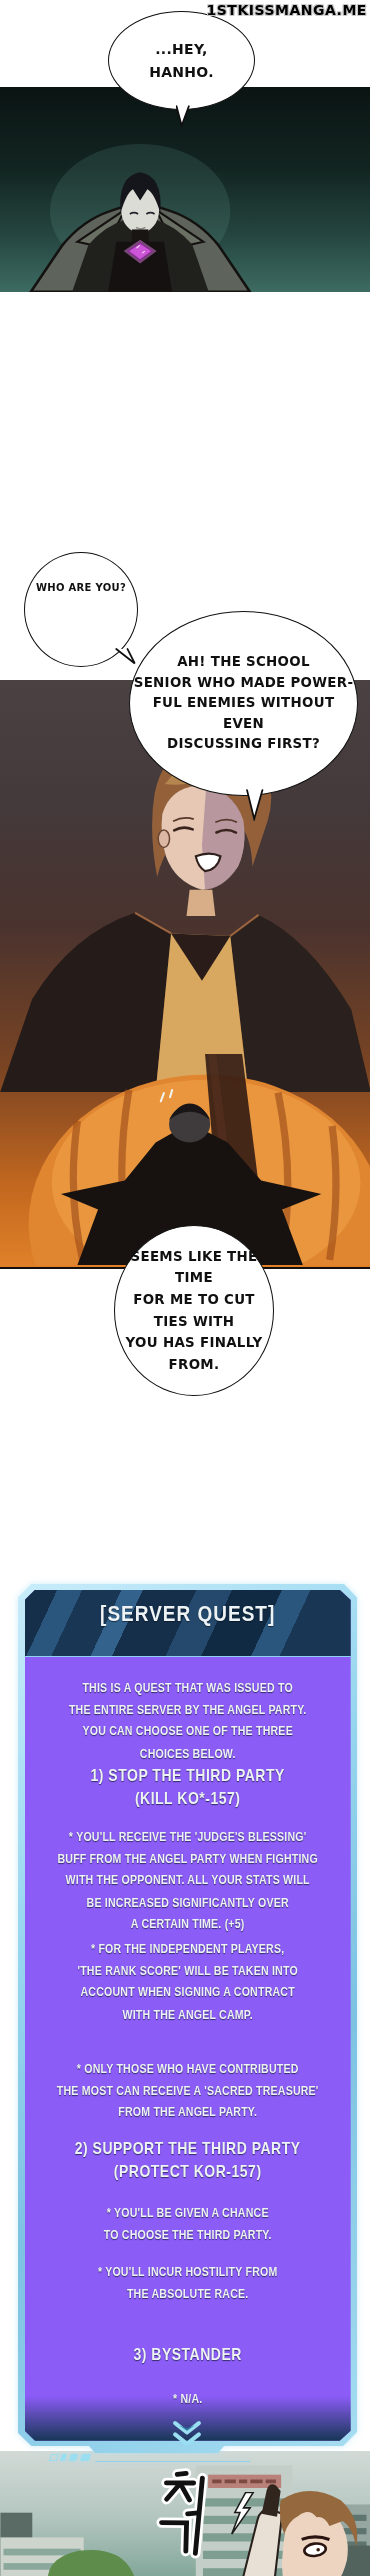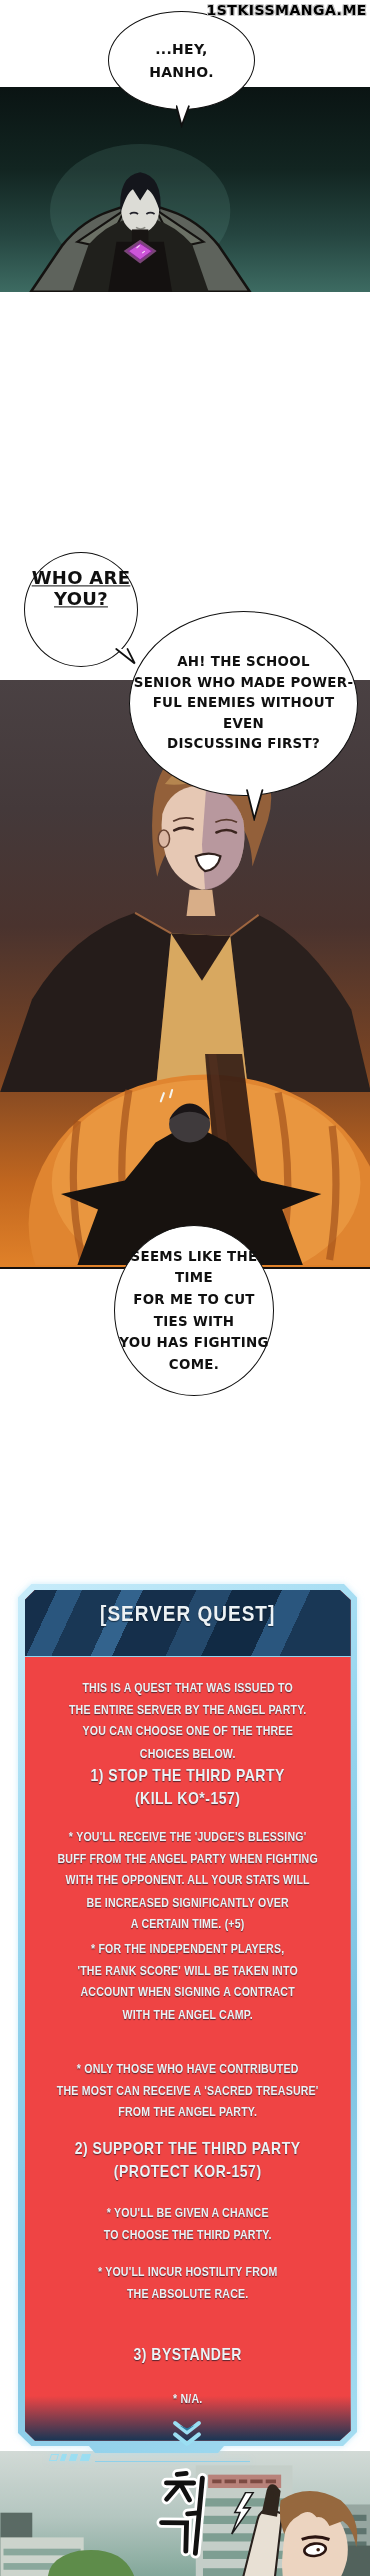--- a/index.html
+++ b/index.html
@@ -26,21 +26,21 @@
                     0 -1px 0 #c9c9c9,0 1px 0 #c9c9c9,-1px 0 0 #c9c9c9,1px 0 0 #c9c9c9;}
   
   .quest{position:absolute;left:18px;top:1584px;width:339px;height:876px;z-index:20;
         filter:drop-shadow(0 0 3.1px rgba(160,220,245,.55));}
   .quest-frame{position:absolute;inset:0;
         background:linear-gradient(145deg,#c8ecfa 0%,#9ad8f0 30%,#7cc2e2 60%,#a6def2 100%);
         clip-path:polygon(13.4px 0,326px 0,339px 13.4px,339px 848px,325px 862px,
                           206px 862px,200px 869px,77px 869px,71px 862px,
                           13.4px 862px,0 849px,0 13.4px);}
   .quest-inner{position:absolute;left:6.7px;top:5.7px;width:326px;height:851px;
-        background:#ef4444;
+        background:#8b5cf6;
         clip-path:polygon(10.3px 0,315px 0,326px 10.3px,326px 841px,315px 851px,10.3px 851px,0 841px,0 10.3px);}
   .facets-top{position:absolute;left:0;top:0;right:0;height:66px;border-bottom:1px solid #8fd4ee;
         background:linear-gradient(115deg,#152f4b 0 9%,#2a567e 9% 16%,#193755 16% 27%,#33638d 27% 33%,
                    #152f4b 33% 48%,#24496c 48% 58%,#112a44 58% 72%,#2a567e 72% 80%,#193755 80% 100%);}
   .facets-bottom{position:absolute;left:0;bottom:0;right:0;height:45px;
         background:
           conic-gradient(from 205deg at 12% 100%,rgba(150,218,243,.95) 0 16deg,rgba(0,0,0,0) 16deg),
           conic-gradient(from 215deg at 30% 100%,rgba(90,170,205,.8) 0 22deg,rgba(0,0,0,0) 22deg),
           conic-gradient(from 195deg at 50% 100%,rgba(160,225,248,.95) 0 14deg,rgba(0,0,0,0) 14deg),
           conic-gradient(from 220deg at 68% 100%,rgba(90,170,205,.8) 0 20deg,rgba(0,0,0,0) 20deg),
@@ -89,21 +89,21 @@
   <div class="oval" style="left:108px;top:11.3px;width:145px;height:97px;">
     <div class="btxt" style="font-size:14px;line-height:23px;">...HEY,
 HANHO.</div>
   </div>
   <svg class="abs" style="left:176px;top:105px;z-index:31;" width="14.4" height="23" viewBox="0 0 28 44">
     <path d="M1,2 L11,40 L25,2" fill="#fff"></path>
     <path d="M1,2 L11,40 L25,2" fill="none" stroke="#101010" stroke-width="3.5" stroke-linecap="round"></path>
   </svg>
 
   <div class="oval" style="left:24px;top:552px;width:112px;height:113px;">
-    <div class="btxt" style="font-size:18px;padding:0 5.2px;transform:translateY(-21.6px);text-decoration:underline;">WHO ARE YOU?</div>
+    <div class="btxt" style="font-size:10px;padding:0 5.2px;transform:translateY(-21.6px);">WHO ARE YOU?</div>
   </div>
   <svg class="abs" style="left:114px;top:648px;z-index:31;" width="23" height="18.5" viewBox="0 0 44 36">
     <path d="M4,2 L40,30 L26,2" fill="#fff"></path>
     <path d="M4,2 L40,30 L26,2" fill="none" stroke="#101010" stroke-width="3.5" stroke-linecap="round"></path>
   </svg>
 
   <div class="oval" style="left:129px;top:611px;width:227px;height:183px;">
     <div class="btxt" style="font-size:13.4px;line-height:20.6px;">AH! THE SCHOOL
 SENIOR WHO MADE POWER-
 FUL ENEMIES WITHOUT EVEN
@@ -141,21 +141,21 @@
       <path d="M150,410 L190,302 L118,272 L242,246 L302,172 L347,146 L392,146 L442,172 L507,246 L624,272 L548,302 L588,410 Z" fill="#17120f"></path>
       <ellipse cx="368" cy="136" rx="40" ry="36" fill="#3f3a3c"></ellipse>
       <path d="M328,128 Q346,96 368,96 Q392,96 408,128 Q390,112 368,112 Q348,112 328,128 Z" fill="#1a1517"></path>
       <path d="M312,92 l6,-16 M330,84 l4,-14" stroke="#f5f5f0" stroke-width="4" stroke-linecap="round"></path>
     </svg>
   </div>
 
   <div class="oval" style="left:114px;top:1225px;width:158px;height:169px;">
     <div class="btxt" style="font-size:13.4px;line-height:21.6px;">SEEMS LIKE THE TIME
 FOR ME TO CUT TIES WITH
-YOU HAS FIGHTING COME.</div>
+YOU HAS FINALLY FROM.</div>
   </div>
 
   <div class="quest">
     <div class="quest-frame"></div>
     <div class="quest-inner">
       <div class="facets-top"></div>
       <div class="facets-bottom"></div>
       <div class="qtext qtitle" style="top:12.4px;">[SERVER QUEST]</div>
       <div class="qtext qbody" style="top:87px;">THIS IS A QUEST THAT WAS ISSUED TO
 THE ENTIRE SERVER BY THE ANGEL PARTY.

